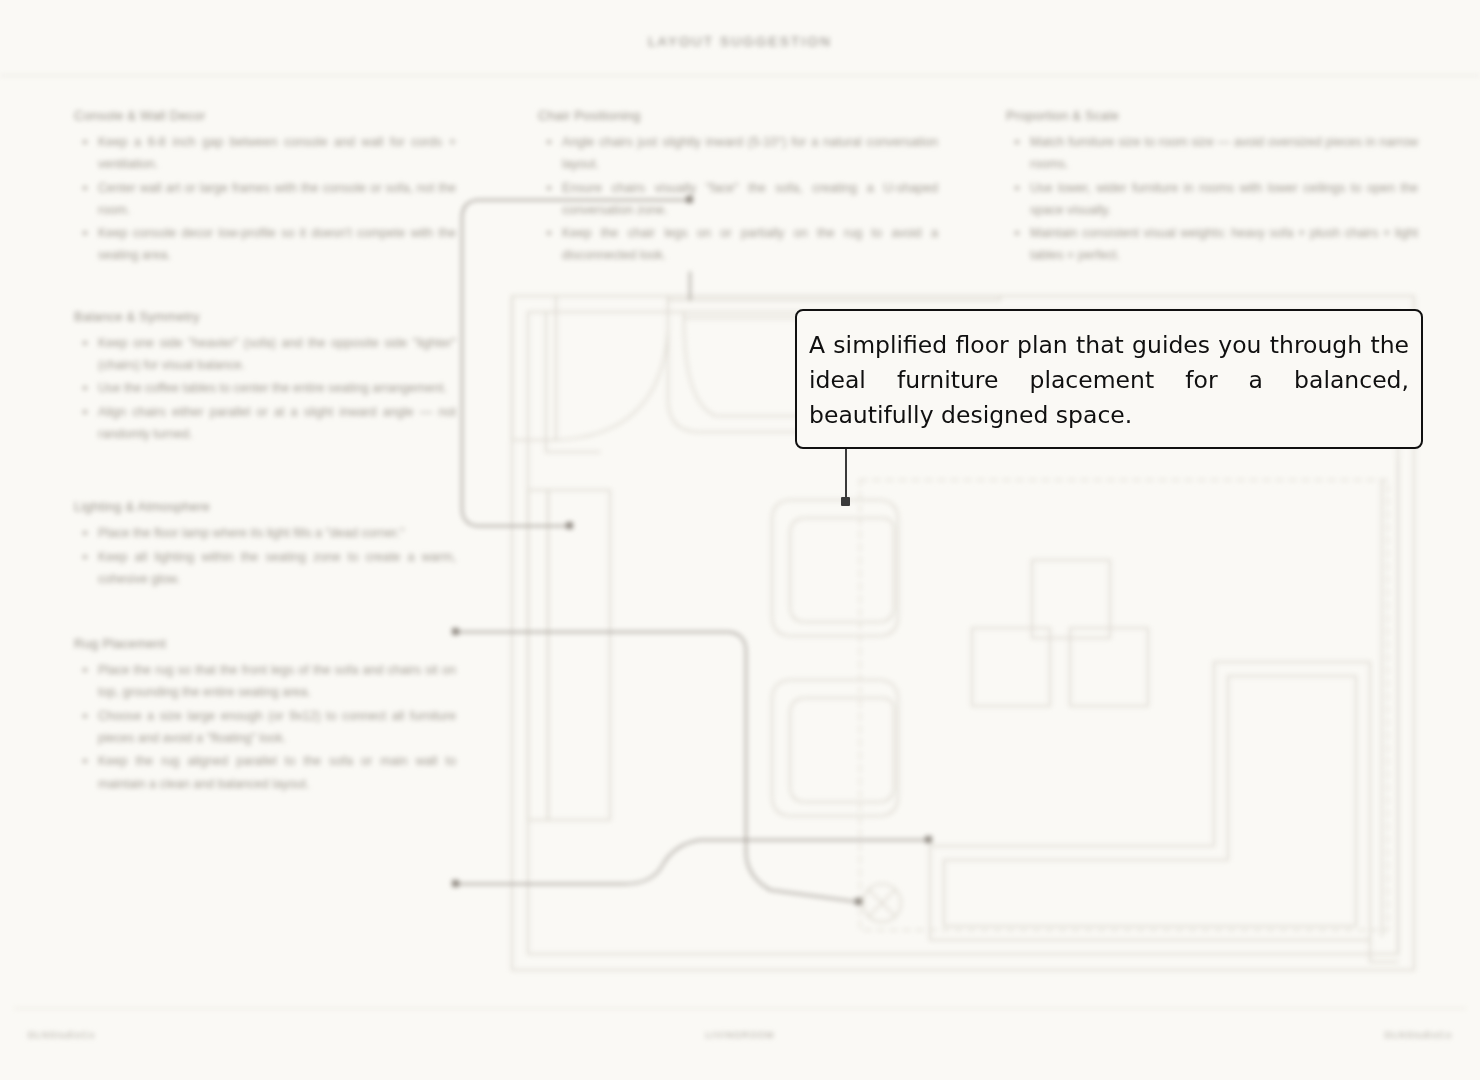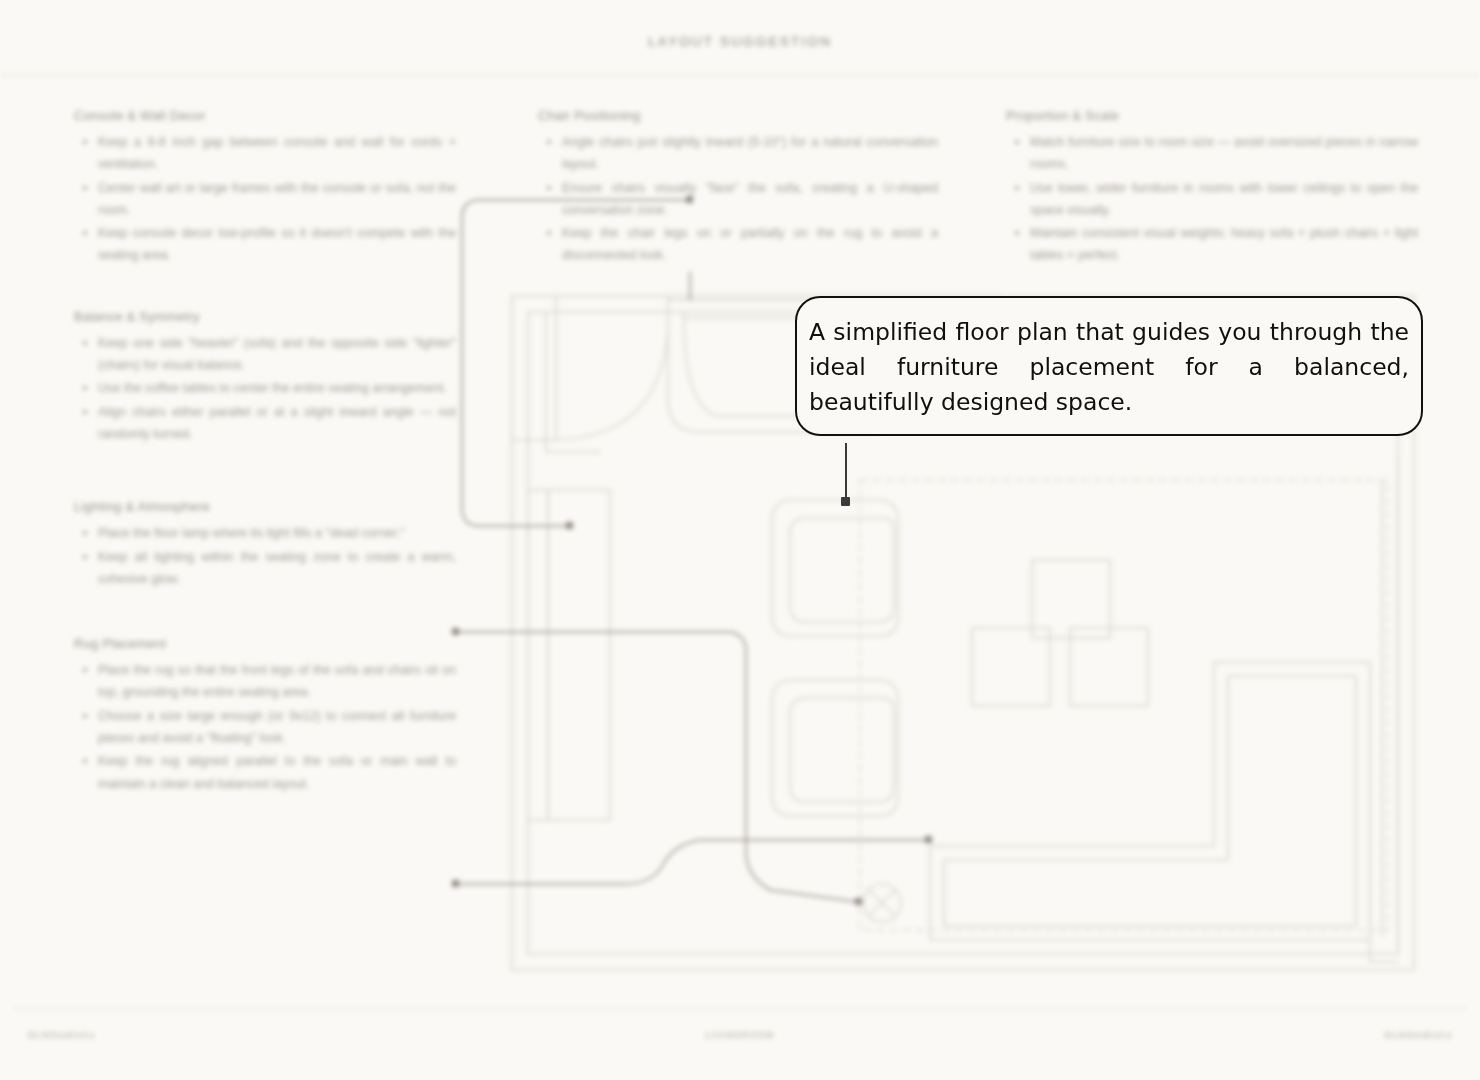--- a/index.html
+++ b/index.html
@@ -88,25 +88,25 @@
   
   .plan{
     position:absolute; left:0; top:0;
     width:1480px; height:1080px;
     pointer-events:none;
   }
 
   
   .callout{
     position:absolute;
-    left:795px; top:296px;
+    left:795px; top:309px;
     width:628px; height:140px;
     background:#faf9f5;
     border:2.4px solid #111111;
-    border-radius:25px;
+    border-radius:8px;
     z-index:40;
   }
   .callout-text{
     position:absolute;
     left:8px; right:8px; top:17px;
     font-family:"DejaVu Sans", sans-serif;
     font-size:23.5px;
     line-height:35px;
     color:#101010;
     text-align:justify;

